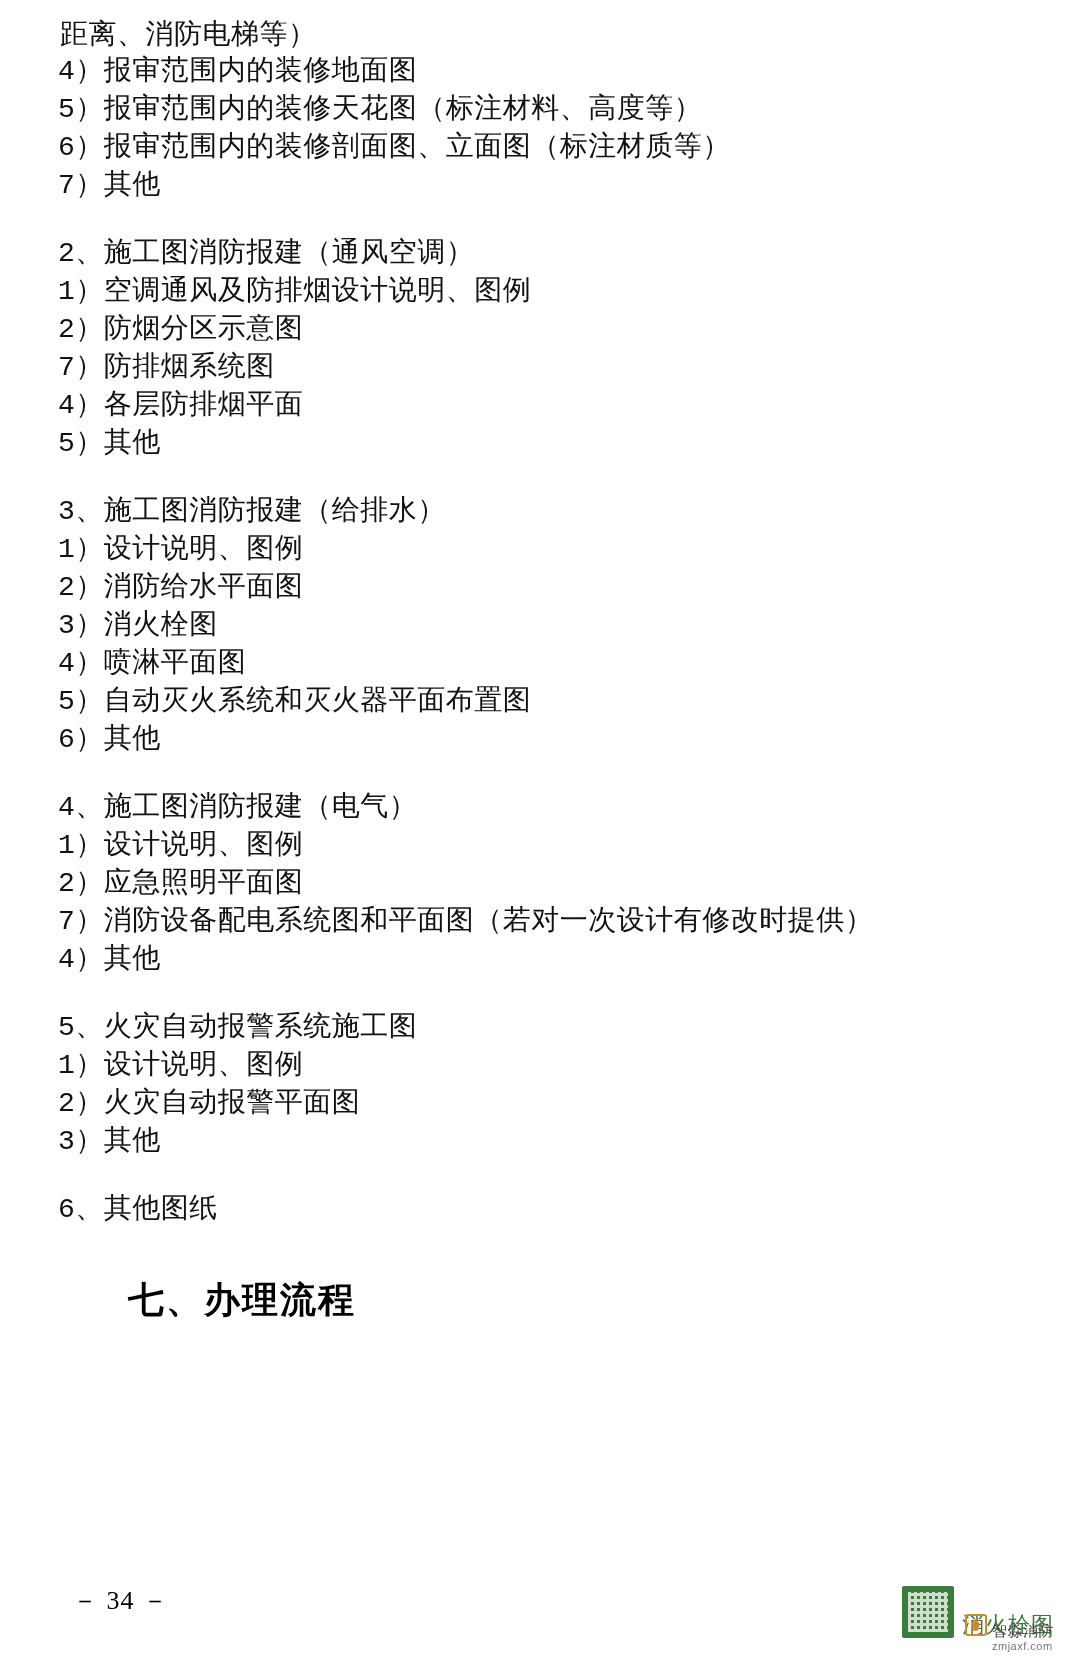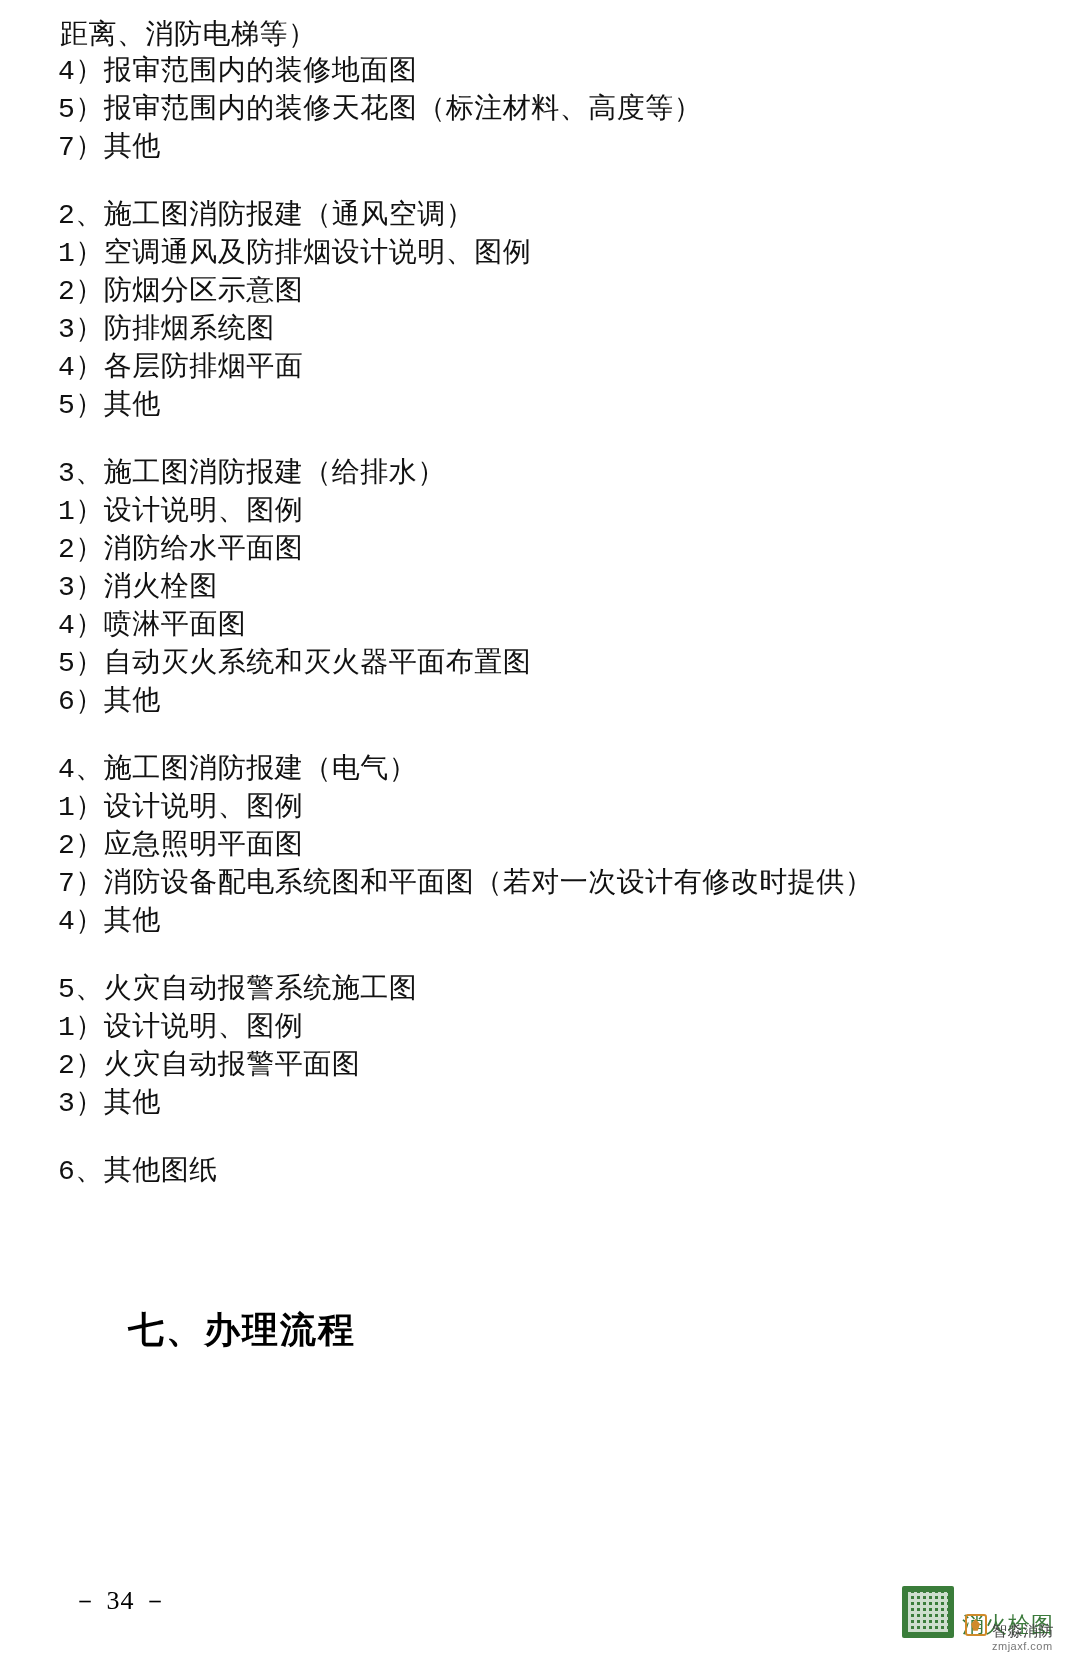--- a/index.html
+++ b/index.html
@@ -49,21 +49,21 @@
   .section-head {
     padding-left: 128px;
     font-size: 36px;
     line-height: 50px;
     font-weight: bold;
     letter-spacing: 2px;
     white-space: pre;
     color: #000000;
   }
   .heading-block {
-    margin-top: 114px;
+    margin-top: 46px;
   }
   .page-number {
     position: absolute;
     left: 72px;
     bottom: 40px;
     font-size: 26px;
     letter-spacing: 1px;
     color: #000000;
     white-space: pre;
   }
@@ -158,30 +158,31 @@
 
 <div class="page">
 
   <div class="doc-body">
 
     <div class="line lead-line">距离、消防电梯等）</div>
 
     <div>
       <div class="line indent">4）报审范围内的装修地面图</div>
       <div class="line indent">5）报审范围内的装修天花图（标注材料、高度等）</div>
+      <div class="line indent">6）报审范围内的装修剖面图、立面图（标注材质等）</div>
       <div class="line indent">7）其他</div>
     </div>
 
     <div class="gap"></div>
 
     <div>
       <div class="line indent">2、施工图消防报建（通风空调）</div>
       <div class="line indent">1）空调通风及防排烟设计说明、图例</div>
       <div class="line indent">2）防烟分区示意图</div>
-      <div class="line indent">3）防排烟系统图</div>
+      <div class="line indent">7）防排烟系统图</div>
       <div class="line indent">4）各层防排烟平面</div>
       <div class="line indent">5）其他</div>
     </div>
 
     <div class="gap"></div>
 
     <div>
       <div class="line indent">3、施工图消防报建（给排水）</div>
       <div class="line indent">1）设计说明、图例</div>
       <div class="line indent">2）消防给水平面图</div>

